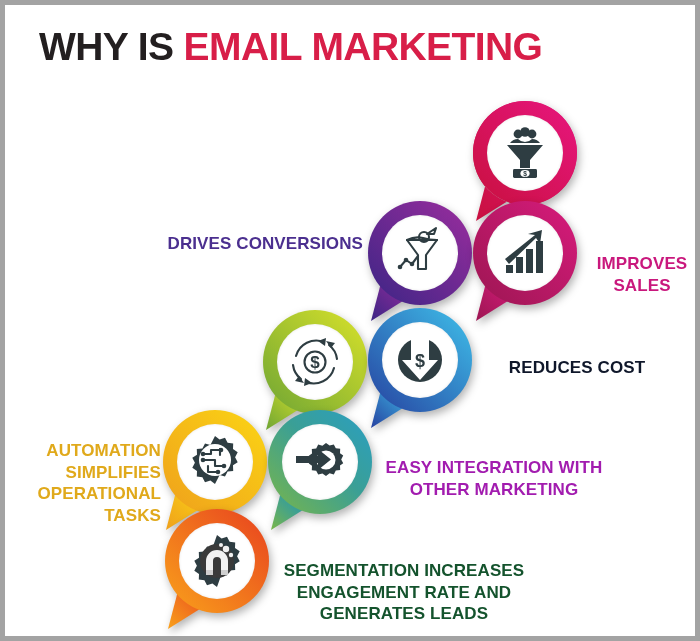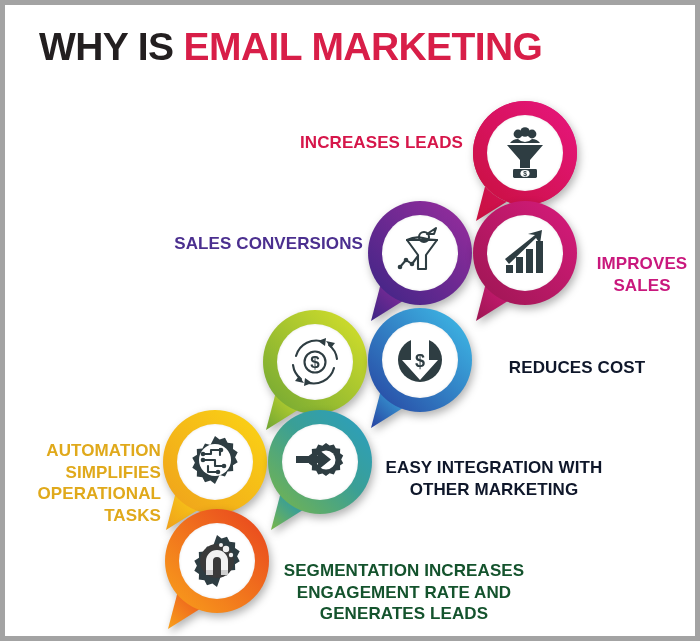--- a/index.html
+++ b/index.html
@@ -80,23 +80,20 @@
 </style>
 </head>
 <body>
 
 <div id="canvas">
 
   <div id="title-block">
     <div class="title-line1"><span class="t-dark">WHY IS </span><span class="t-accent">EMAIL MARKETING</span></div>
   </div>
 
-  <div class="lbl right" style="left:230px; top:127px; width:228px; color:#d6164a;">
-    <span>INCREASES LEADS</span>
-  </div>
   <div class="pin" style="left:468px; top:96px;">
     <svg class="pin-shape" viewBox="0 0 104 126">
       <defs>
         <linearGradient id="g1" x1="0" y1="1" x2="1" y2="0">
           <stop offset="0%" stop-color="#c8103f"></stop>
             <stop offset="100%" stop-color="#e8167f"></stop>
         </linearGradient>
       </defs>
       <path d="M52 0 A52 52 0 1 1 51.9 0 Z M14 78 L3 120 L46 93 Z" fill="url(#g1)"></path>
       <circle cx="52" cy="52" r="52" fill="url(#g1)"></circle>
@@ -109,21 +106,21 @@
         <path class="ico" d="M12 17 q3-4 8-4 q3 3 7 3 q4 0 7-3 q5 0 8 4 z"></path>
         <path class="ico" d="M9 19 h36 l-13 15 v8 h-10 v-8 z"></path>
         <rect class="ico" x="15" y="43" width="24" height="9" rx="1.4"></rect>
         <ellipse cx="27" cy="47.5" rx="4.6" ry="3.4" fill="#ffffff"></ellipse>
         <text x="27" y="50" font-size="6.6" font-weight="bold" text-anchor="middle" fill="#2e3d42" font-family="'Liberation Sans',sans-serif">$</text>
       </svg>
     </div>
   </div>
 
   <div class="lbl right" style="left:120px; top:228px; width:238px; color:#4b2f8f;">
-    <span>SALES CONVERSIONS</span>
+    <span>DRIVES CONVERSIONS</span>
   </div>
   <div class="pin" style="left:363px; top:196px;">
     <svg class="pin-shape" viewBox="0 0 104 126">
       <defs>
         <linearGradient id="g2" x1="0" y1="1" x2="1" y2="0">
           <stop offset="0%" stop-color="#3c2585"></stop>
             <stop offset="100%" stop-color="#9b2d9e"></stop>
         </linearGradient>
       </defs>
       <path d="M14 78 L3 120 L46 93 Z" fill="url(#g2)"></path>
@@ -248,21 +245,21 @@
         </g>
         <circle class="ico" cx="33" cy="15" r="2.3"></circle>
         <circle class="ico" cx="36" cy="31" r="2.3"></circle>
         <circle class="ico" cx="30" cy="37" r="2.3"></circle>
         <circle class="ico" cx="15" cy="19" r="2.3"></circle>
         <circle class="ico" cx="15" cy="25" r="2.3"></circle>
       </svg>
     </div>
   </div>
 
-  <div class="lbl left" style="left:374px; top:430px; width:230px; color:#0f172a; white-space:pre-line;">
+  <div class="lbl left" style="left:374px; top:430px; width:230px; color:#a21caf; white-space:pre-line;">
     <span>EASY INTEGRATION WITH
 OTHER MARKETING</span>
   </div>
   <div class="pin" style="left:263px; top:405px;">
     <svg class="pin-shape" viewBox="0 0 104 126">
       <defs>
         <linearGradient id="g7" x1="0" y1="1" x2="1" y2="0">
           <stop offset="0%" stop-color="#7ab648"></stop>
             <stop offset="55%" stop-color="#3a9f96"></stop>
             <stop offset="100%" stop-color="#2a9fc4"></stop>

